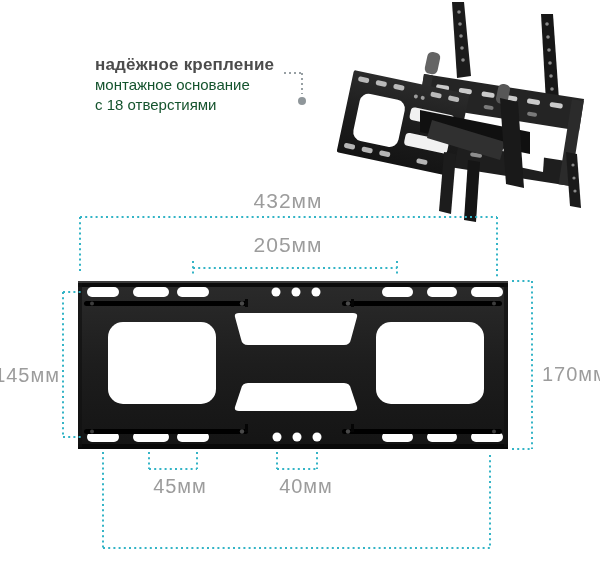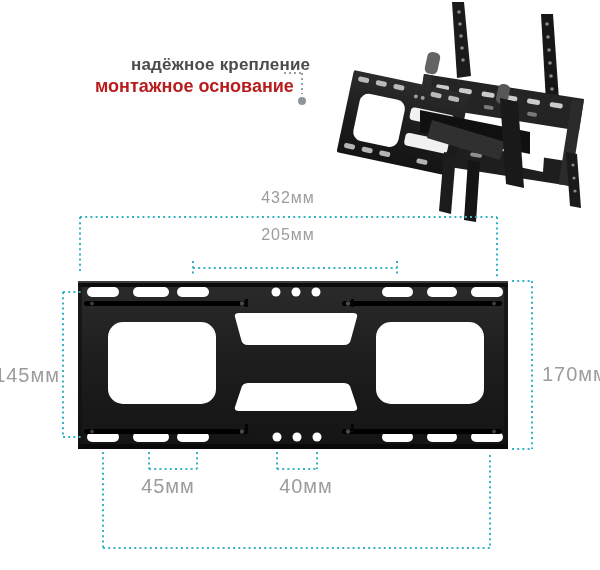--- a/index.html
+++ b/index.html
@@ -1,40 +1,41 @@
 <!DOCTYPE html>
 <html><head>
 <meta charset="utf-8">
 <style>
   html,body{margin:0;padding:0;background:#fff;}
   .canvas{
     position:relative;width:600px;height:570px;background:#ffffff;
     font-family:"Liberation Sans",sans-serif;overflow:hidden;
   }
   .callout{position:absolute;left:95px;top:55px;}
-  .callout-title{font-size:17px;font-weight:bold;color:#4c4c4c;letter-spacing:.2px;margin-left:36px;}
-  .callout-line{font-size:18px;color:#b91c1c;line-height:1.3;font-weight:bold;}
+  .callout-title{font-size:17px;font-weight:bold;color:#4c4c4c;letter-spacing:.2px;}
+  .callout-line{font-size:15px;color:#14532d;line-height:1.3;}
   .dim-label{
-    position:absolute;color:#9c9c9c;font-size:16px;letter-spacing:1px;
+    position:absolute;color:#9c9c9c;font-size:21px;letter-spacing:1px;
     transform:translateX(-50%);white-space:nowrap;
   }
   .dim-label.small{font-size:20px;}
   .dim-label.no-center{transform:none;}
   svg.overlay{position:absolute;left:0;top:0;}
   .dim{fill:none;stroke:#33b4c6;stroke-width:2;stroke-dasharray:2 3.2;}
   .leader{fill:none;stroke:#98a0a4;stroke-width:2;stroke-dasharray:2 3;}
 </style>
 </head>
 <body>
 
 <div class="canvas">
 
   <div class="callout">
     <div class="callout-title">надёжное крепление</div>
     <div class="callout-line">монтажное основание</div>
+    <div class="callout-line">с 18 отверстиями</div>
   </div>
 
   <svg class="overlay" width="600" height="570" viewBox="0 0 600 570">
 
     <defs>
       <linearGradient id="plateGrad" x1="0" y1="0" x2="0" y2="1">
         <stop offset="0" stop-color="#2b2b2b"></stop>
         <stop offset="0.5" stop-color="#1d1d1d"></stop>
         <stop offset="1" stop-color="#141414"></stop>
       </linearGradient>
@@ -190,19 +191,19 @@
       <path class="dim" d="M103,452 V548 M490,455 V548 M103,548 H490"></path>
     </g>
 
     <g>
       <path class="leader" d="M284,73 H302 M302,73 V94"></path>
       <circle cx="302" cy="101" r="4" fill="#8f969a"></circle>
     </g>
   </svg>
 
   <div class="dim-label" style="left:288px;top:189px">432мм</div>
-  <div class="dim-label" style="left:288px;top:226px">205мм</div>
+  <div class="dim-label" style="left:288px;top:233px">205мм</div>
   <div class="dim-label small no-center" style="right:540px;top:364px;text-align:right">145мм</div>
   <div class="dim-label small no-center" style="left:542px;top:363px">170мм</div>
-  <div class="dim-label small" style="left:168px;top:475px">45мм</div>
+  <div class="dim-label small" style="left:180px;top:475px">45мм</div>
   <div class="dim-label small" style="left:306px;top:475px">40мм</div>
 
 </div>
 
 </body></html>

